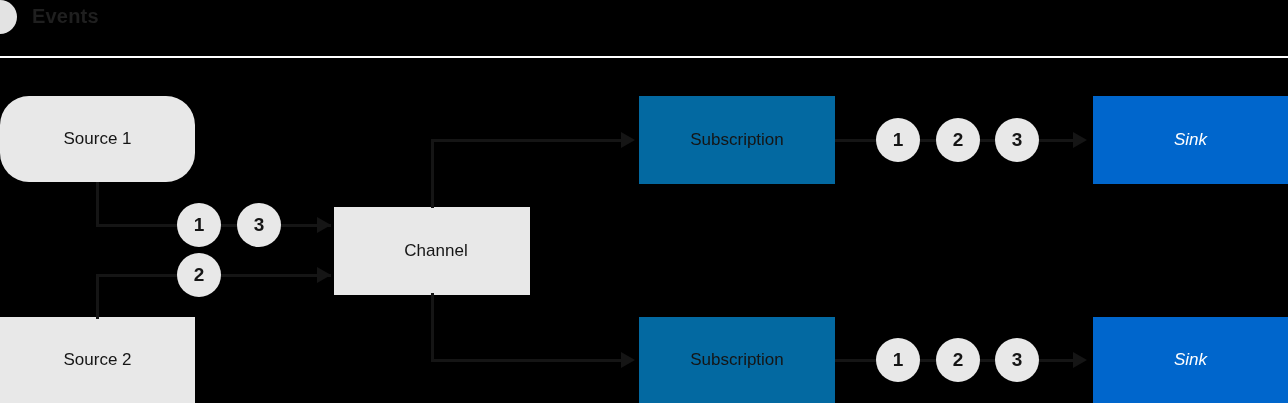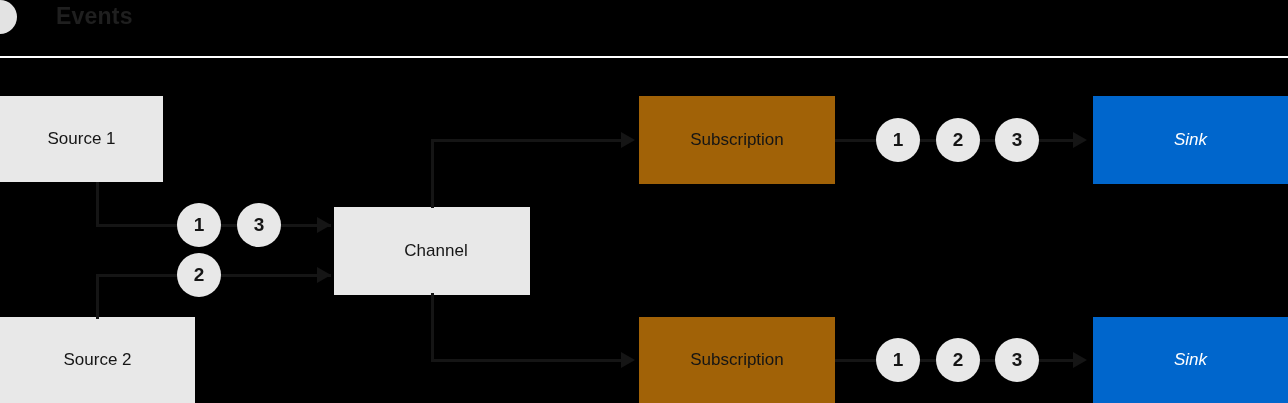--- a/index.html
+++ b/index.html
@@ -25,22 +25,22 @@
   #events-dot {
     position: absolute;
     left: 0px; top: 0px;
     width: 34px; height: 34px;
     border-radius: 50%;
     background: #e3e3e3;
     transform: translateX(-17px);
   }
   #events-label {
     position: absolute;
-    left: 56px; top: 3px;
-    font-size: 23px;
+    left: 32px; top: 3px;
+    font-size: 20px;
     font-weight: bold;
     color: #1f1f1f;
     letter-spacing: 0.2px;
     line-height: 26px;
   }
   #header-rule {
     position: absolute;
     left: 0; top: 56px;
     width: 1288px; height: 2px;
     background: #ffffff;
@@ -50,21 +50,21 @@
   .node {
     position: absolute;
     display: flex;
     align-items: center;
     justify-content: center;
     font-size: 17px;
     line-height: 22px;
     box-sizing: border-box;
   }
   .node-gray  { background: #e8e8e8; color: #151515; }
-  .node-blue-light { background: #a16207; color: #151515; }
+  .node-blue-light { background: #0369a1; color: #151515; }
   .node-blue  { background: #0066cc; color: #ffffff; font-style: italic; }
 
   
   .seg-h {
     position: absolute;
     height: 3px;
     background: #151515;
   }
   .seg-v {
     position: absolute;
@@ -97,21 +97,21 @@
 <body>
 
 <div id="canvas">
 
   <div id="header-bar">
     <div id="events-dot"></div>
     <div id="events-label">Events</div>
     <div id="header-rule"></div>
   </div>
 
-  <div class="node node-gray" style="left:0px; top:96px; width:163px; height:86px;">
+  <div class="node node-gray" style="left:0px; top:96px; width:195px; height:86px;border-radius:29px;">
     <span>Source 1</span>
   </div>
 
   <div class="node node-gray" style="left:0px; top:317px; width:195px; height:86px;justify-content:center;">
     <span>Source 2</span>
   </div>
 
   <div class="node node-gray" style="left:334px; top:207px; width:196px; height:88px;padding-left:8px;">
     <span>Channel</span>
   </div>

